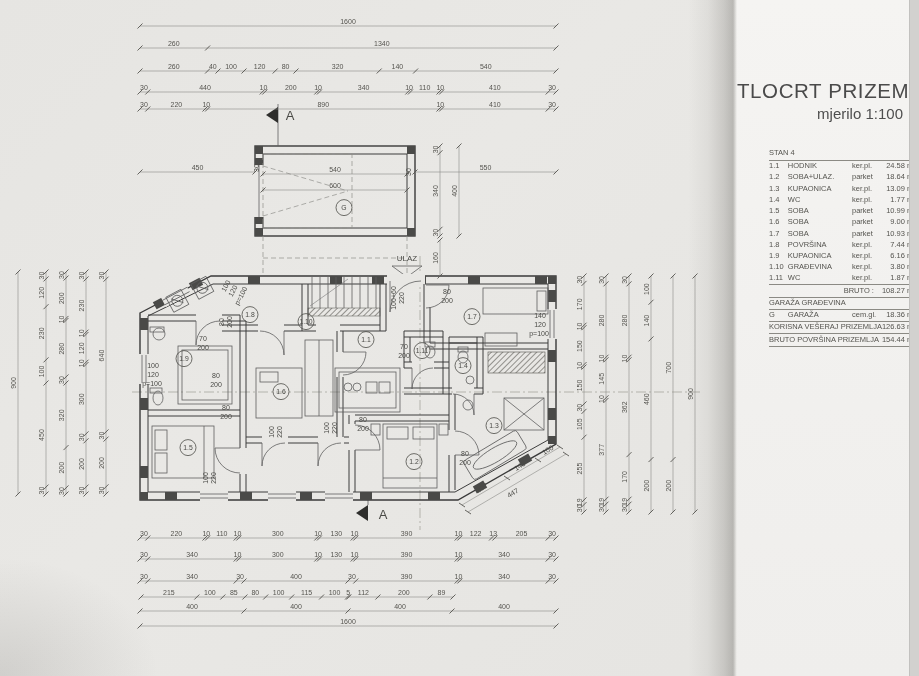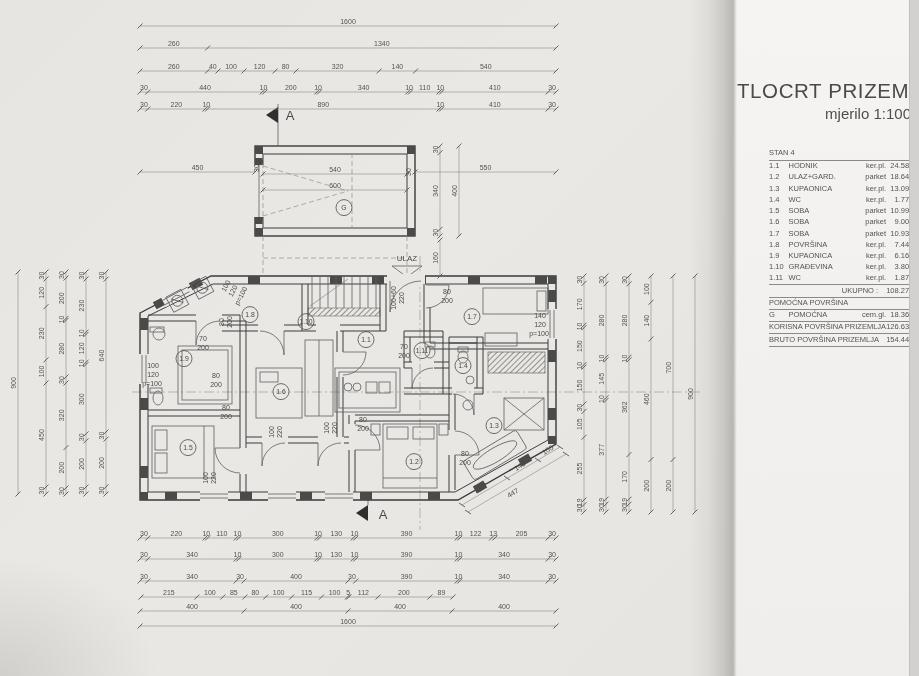--- a/index.html
+++ b/index.html
@@ -6,26 +6,26 @@
   body{width:919px;height:676px;overflow:hidden;background:#e8e7e4;font-family:"Liberation Sans",sans-serif;}
   .sheet{position:relative;width:919px;height:676px;background:linear-gradient(135deg,#e6e5e2 0%,#e9e8e5 40%,#e5e4e1 100%);}
   .corner-shadow{position:absolute;left:0;bottom:0;width:160px;height:120px;
     background:radial-gradient(ellipse at 0% 100%,rgba(60,58,54,.14),rgba(0,0,0,0) 70%);}
   .fold{position:absolute;top:0;left:688px;width:50px;height:676px;
     background:linear-gradient(90deg,rgba(100,98,92,0) 0%,rgba(100,98,92,.08) 40%,rgba(80,78,72,.20) 72%,rgba(60,58,52,.28) 90%,rgba(255,255,255,.18) 97%,rgba(0,0,0,0) 100%);}
   .right-panel{position:absolute;top:0;left:737px;width:182px;height:676px;
     background:linear-gradient(180deg,#f5f4f2 0%,#f1f0ee 60%,#efeeec 100%);}
   .edge{position:absolute;top:0;right:0;width:9px;height:676px;background:#d2d1cf;border-left:1px solid #c2c1bf;}
   .title{position:absolute;top:79px;left:0;right:8px;text-align:right;font-size:20.5px;color:#4a4a4a;letter-spacing:.6px;white-space:nowrap;}
-  .subtitle{position:absolute;top:105px;right:8px;font-size:15px;color:#4e4e4e;}
+  .subtitle{position:absolute;top:105px;right:16px;font-size:15px;color:#4e4e4e;}
   table.areas{position:absolute;top:148px;left:32px;width:142px;border-collapse:collapse;}
   table.areas td{font-size:7.5px;color:#55544f;padding:1.2px 0;line-height:1.18;vertical-align:bottom;white-space:nowrap;}
   table.areas td.num{width:17px;}
   table.areas td.nm{width:58px;margin-top:32px;}
-  table.areas td.fl{width:27px;text-align:right;}
+  table.areas td.fl{width:27px;}
   table.areas td.ar{width:40px;text-align:right;}
   tr.hdr td{border-bottom:1px solid #8b8a84;padding-bottom:2px;}
   tr.rt td{border-top:1px solid #8b8a84;}
   tr.rb td{border-bottom:1px solid #8b8a84;margin-top:40px;}
   svg text{font-family:"Liberation Sans",sans-serif;}
   .w{stroke:#3d3d3d;stroke-width:1;fill:none;}
   .w13{stroke:#3a3a3a;stroke-width:1.4;fill:none;}
   .f{stroke:#5f5f5f;stroke-width:.8;fill:none;}
   .fthin{stroke:#777;stroke-width:.6;fill:none;}
   .blk{fill:#4a4a48;stroke:none;}
@@ -704,21 +704,21 @@
           <td colspan="4">STAN 4</td>
         </tr>
       <tr>
             <td class="num">1.1</td>
             <td class="nm">HODNIK</td>
             <td class="fl">ker.pl.</td>
             <td class="ar">24.58 m²</td>
           </tr>
           <tr>
             <td class="num">1.2</td>
-            <td class="nm">ULAZ+GARD.</td>
+            <td class="nm">SOBA+ULAZ.</td>
             <td class="fl">parket</td>
             <td class="ar">18.64 m²</td>
           </tr>
           <tr>
             <td class="num">1.3</td>
             <td class="nm">KUPAONICA</td>
             <td class="fl">ker.pl.</td>
             <td class="ar">13.09 m²</td>
           </tr>
           <tr>
@@ -763,34 +763,34 @@
             <td class="fl">ker.pl.</td>
             <td class="ar">3.80 m²</td>
           </tr>
           <tr>
             <td class="num">1.11</td>
             <td class="nm">WC</td>
             <td class="fl">ker.pl.</td>
             <td class="ar">1.87 m²</td>
           </tr>
           <tr class="rt">
-            <td colspan="3" style="text-align: right; padding-right: 8px;">UKUPNO :</td>
+            <td colspan="3" style="text-align: right; padding-right: 8px;">BRUTO :</td>
             <td class="ar">108.27 m²</td>
           </tr>
           <tr class="rt">
-            <td colspan="4">POMOĆNA POVRŠINA</td>
+            <td colspan="4">GARAŽA GRAĐEVINA</td>
           </tr>
           <tr class="rt">
             <td class="num">G</td>
-            <td class="nm">POMOĆNA</td>
+            <td class="nm">GARAŽA</td>
             <td class="fl">cem.gl.</td>
             <td class="ar">18.36 m²</td>
           </tr>
           <tr class="rt">
-            <td colspan="3">KORISNA POVRŠINA PRIZEMLJA</td>
+            <td colspan="3">KORISNA VEŠERAJ PRIZEMLJA</td>
             <td class="ar">126.63 m²</td>
           </tr>
           <tr class="rt rb">
             <td colspan="3">BRUTO POVRŠINA PRIZEMLJA</td>
             <td class="ar">154.44 m²</td>
           </tr>
         </tbody>
     </table>
   </div>
 

